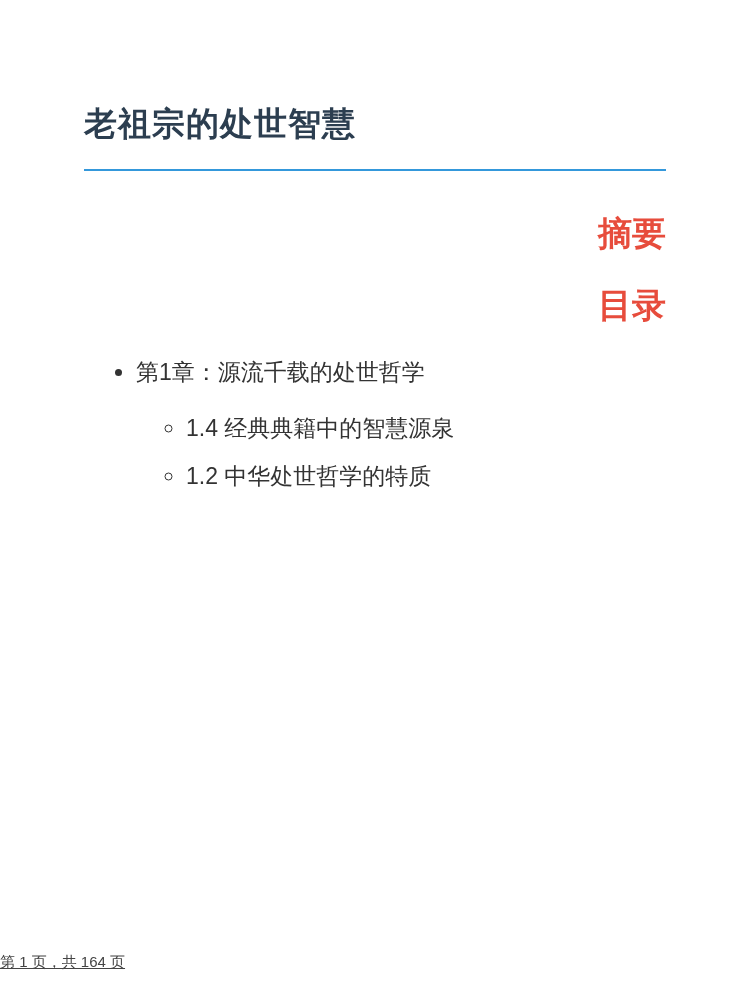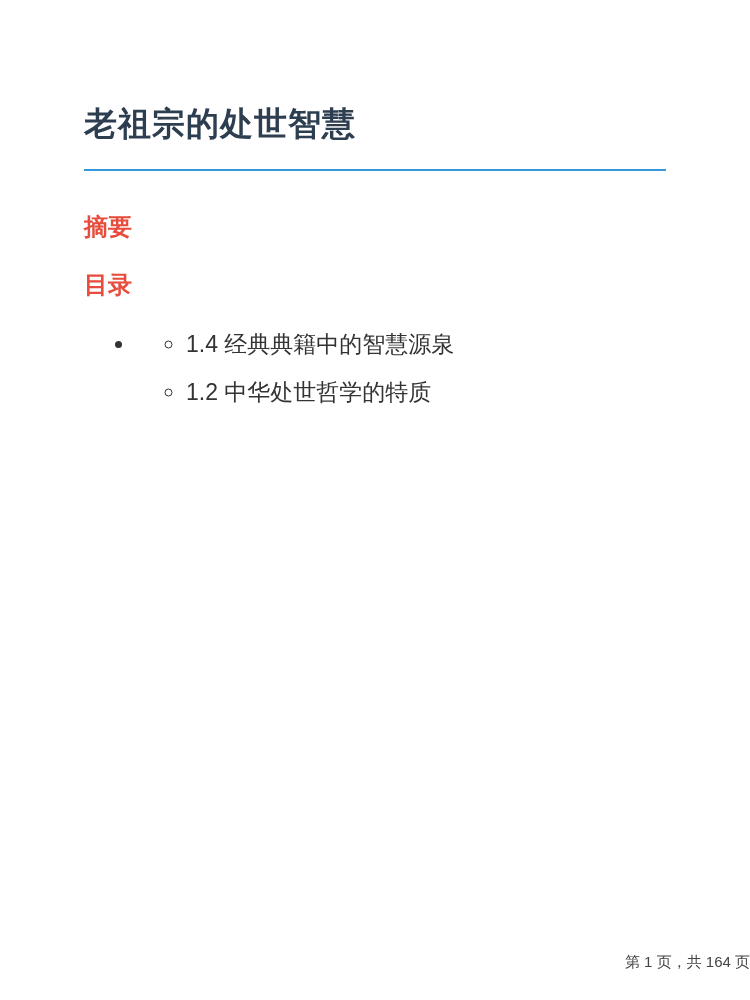--- a/index.html
+++ b/index.html
@@ -25,24 +25,25 @@
     color: var(--title, #2c3e50);
     margin: 0 0 22px 0;
     letter-spacing: 1px;
   }
   .title-rule {
     border: none;
     border-top: 2px solid var(--rule, #3498db);
     margin: 0 0 40px 0;
   }
   .section-heading {
-    font-size: 24px;
+    font-size: 34px;
     font-weight: 700;
     color: var(--heading, #e74c3c);
     margin: 0 0 26px 0;
+    text-align: right;
   }
   .abstract-text {
     font-size: 24px;
     line-height: 42px;
     color: var(--body, #333333);
     margin: 0 0 46px 0;
     text-align: left;
   }
   .toc-heading {
     margin-top: 0;
@@ -66,41 +67,43 @@
   }
   ul.toc-sublist > li {
     margin-bottom: 18px;
     line-height: 30px;
   }
   .page-footer {
     position: absolute;
     bottom: 28px;
     left: 0;
     width: 100%;
-    text-align: right;
+    text-align: left;
     font-size: 15px;
     color: #444444;
+    text-decoration: underline;
   }
 </style>
 </head>
 <body>
 
 <div class="page">
 
   <h1 class="doc-title">老祖宗的处世智慧</h1>
 
   <hr class="title-rule">
 
   <h2 class="section-heading">摘要</h2>
 
 
   <h2 class="section-heading toc-heading">目录</h2>
 
   <ul class="toc-list">
     <li>
+      <span>第1章：源流千载的处世哲学</span>
       <ul class="toc-sublist">
         <li>1.4 经典典籍中的智慧源泉</li>
         <li>1.2 中华处世哲学的特质</li>
       </ul>
     </li>
   </ul>
 
 </div>
 
 <div class="page-footer">第 1 页，共 164 页</div>

